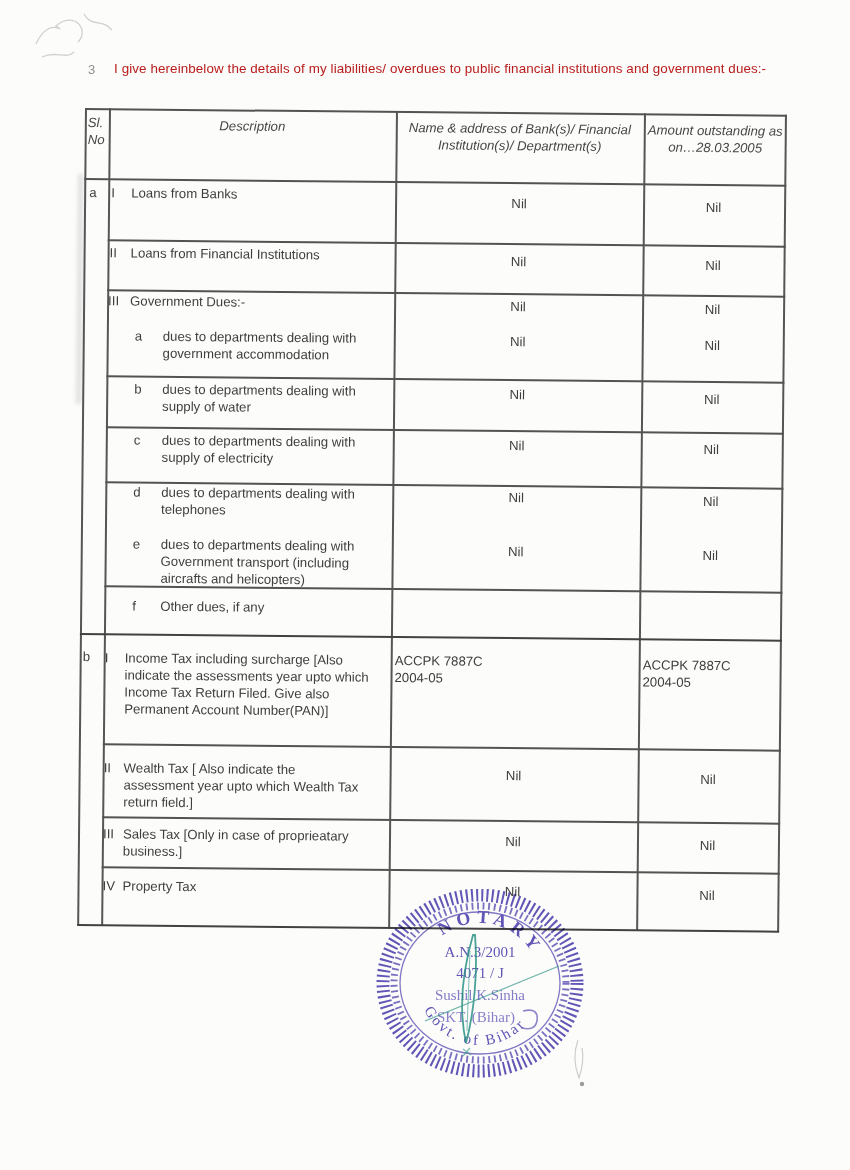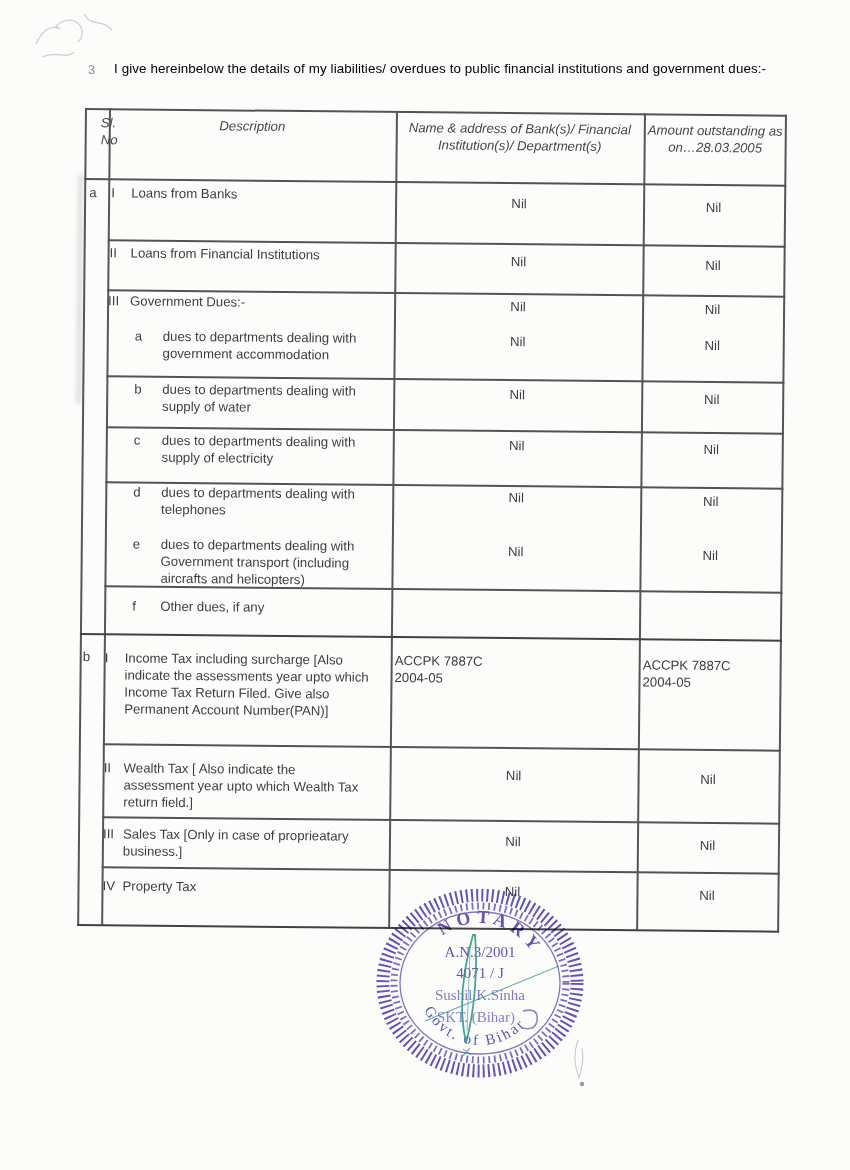--- a/index.html
+++ b/index.html
@@ -1,20 +1,20 @@
 <!DOCTYPE html>
 <html><head>
 <meta charset="utf-8">
 <style>
   html,body{margin:0;padding:0;background:#e8e8e8;}
   .page{position:relative;width:850px;height:1170px;background:#fcfcfb;overflow:hidden;
         font-family:"Liberation Sans",sans-serif;color:#3d3d3d;}
   
   .item-num{position:absolute;left:88px;top:62px;font-size:13px;color:#8f8f8f;}
-  .heading{position:absolute;left:114px;top:61px;width:700px;font-size:13.4px;color:#000000;letter-spacing:.1px;}
+  .heading{position:absolute;left:114px;top:61px;width:700px;font-size:13.4px;color:#b91c1c;letter-spacing:.1px;}
   
   .tbl{position:absolute;left:85px;top:108px;width:702px;height:817px;
        transform:rotate(.55deg);transform-origin:0 0;}
   .hl{position:absolute;left:0;right:0;height:1.5px;background:#535353;}
   .hl.part{left:24px;}
   .hl.thick{height:2px;background:#424242;}
   .vl{position:absolute;top:0;width:1.5px;height:817px;background:#565656;}
   .cell{position:absolute;font-size:13.2px;line-height:17px;color:#3e3e3e;}
   .it{font-style:italic;color:#474747;}
   .ctr{text-align:center;}
@@ -57,21 +57,21 @@
     <div class="hl part" style="top:267px"></div>
     <div class="hl part" style="top:318px"></div>
     <div class="hl part" style="top:373px"></div>
     <div class="hl part" style="top:477px"></div>
     <div class="hl thick" style="top:525px"></div>
     <div class="hl part" style="top:635px"></div>
     <div class="hl part" style="top:708px"></div>
     <div class="hl part" style="top:758px"></div>
     <div class="hl thick" style="top:816px"></div>
 
-    <div class="cell it pre" style="left:16px;top:6px;width:20px">Sl.
+    <div class="cell it pre" style="left:3px;top:6px;width:20px">Sl.
 No</div>
     <div class="cell it ctr" style="left:24px;top:8px;width:287px">Description</div>
     <div class="cell it ctr pre" style="left:315px;top:8px;width:240px">Name &amp; address of Bank(s)/ Financial
 Institution(s)/ Department(s)</div>
     <div class="cell it ctr pre" style="left:561px;top:8px;width:139px">Amount outstanding as
 on…28.03.2005</div>
 
     <div class="cell" style="left:5px;top:76px">a</div>
     <div class="cell" style="left:27px;top:76px">I</div>
     <div class="cell" style="left:47px;top:76px;width:255px">Loans from Banks</div>

